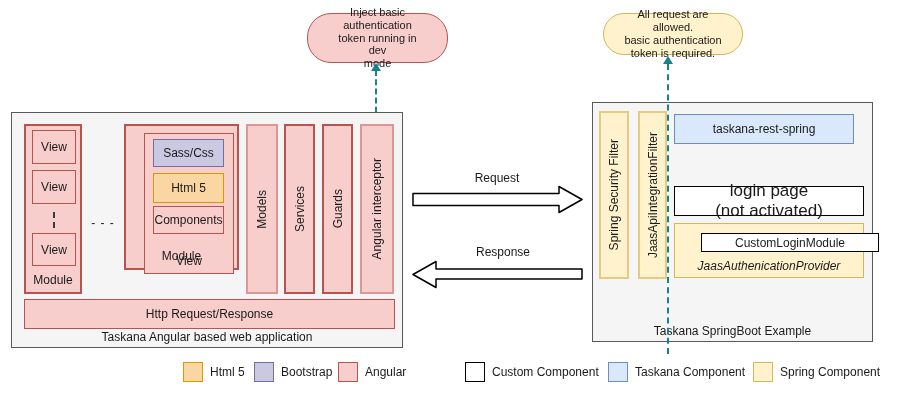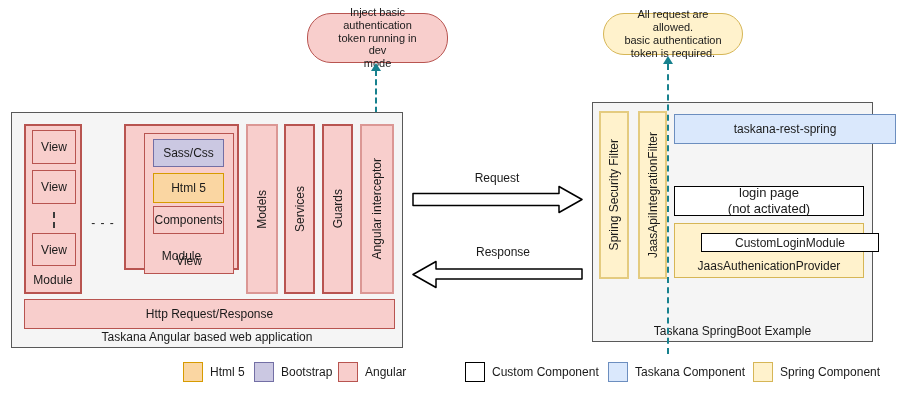--- a/index.html
+++ b/index.html
@@ -55,21 +55,21 @@
 
   .arrow-label { position: absolute; width: 110px; text-align: center; font-size: 12px; }
 
   svg.overlay { position: absolute; left: 0; top: 0; pointer-events: none; }
 
   
   .legend-item { position: absolute; display: flex; align-items: center; gap: 7px; height: 20px; }
   .legend-swatch { width: 20px; height: 20px; flex: 0 0 auto; }
   .legend-label { font-size: 12px; white-space: nowrap; }
 
-  .two-line { white-space: pre-line; line-height: 1.2; font-size: 13px; }
+  .two-line { white-space: pre-line; line-height: 1.2; font-size: 17px; }
 </style>
 </head>
 <body>
 
 <div class="canvas">
 
   <div class="callout callout-pink" style="left:307px; top:13px; width:141px; height:50px;">Inject basic authentication
 token running in dev
 mode</div>
 
@@ -129,28 +129,28 @@
 
   <div class="container" style="left:592px; top:102px; width:281px; height:240px;">
 
     <div class="column yellow-muted" style="left:6px; top:8px; width:30px; height:168px; position:absolute;">
       <span class="vtext">Spring Security Filter</span>
     </div>
     <div class="column yellow-muted" style="left:45px; top:8px; width:29px; height:168px; position:absolute;">
       <span class="vtext">JaasApiIntegrationFilter</span>
     </div>
 
-    <div class="box blue-box" style="left:81px; top:11px; width:222px; height:30px;">taskana-rest-spring</div>
+    <div class="box blue-box" style="left:81px; top:11px; width:180px; height:30px;">taskana-rest-spring</div>
 
     <div class="box white-box two-line" style="left:81px; top:83px; width:190px; height:30px;">login page
 (not activated)</div>
 
     <div class="yellow-solid" style="position:absolute; left:81px; top:120px; width:190px; height:55px;">
       <div class="box white-box" style="left:26px; top:9px; width:178px; height:19px;">CustomLoginModule</div>
-      <div class="module-label" style="bottom:4px;">JaasAuthenicationProvider</div>
+      <div class="module-label" style="bottom:4px;font-style:italic;">JaasAuthenicationProvider</div>
     </div>
 
 
     <div class="container-title">Taskana SpringBoot Example</div>
   </div>
 
   <div class="dash-head" style="left:663px; top:56px; z-index:3;"></div>
   <div class="dash-line" style="left:667px; top:64px; height:290px; z-index:3;"></div>
 
   <div class="legend-item" style="left:183px; top:362px;">

